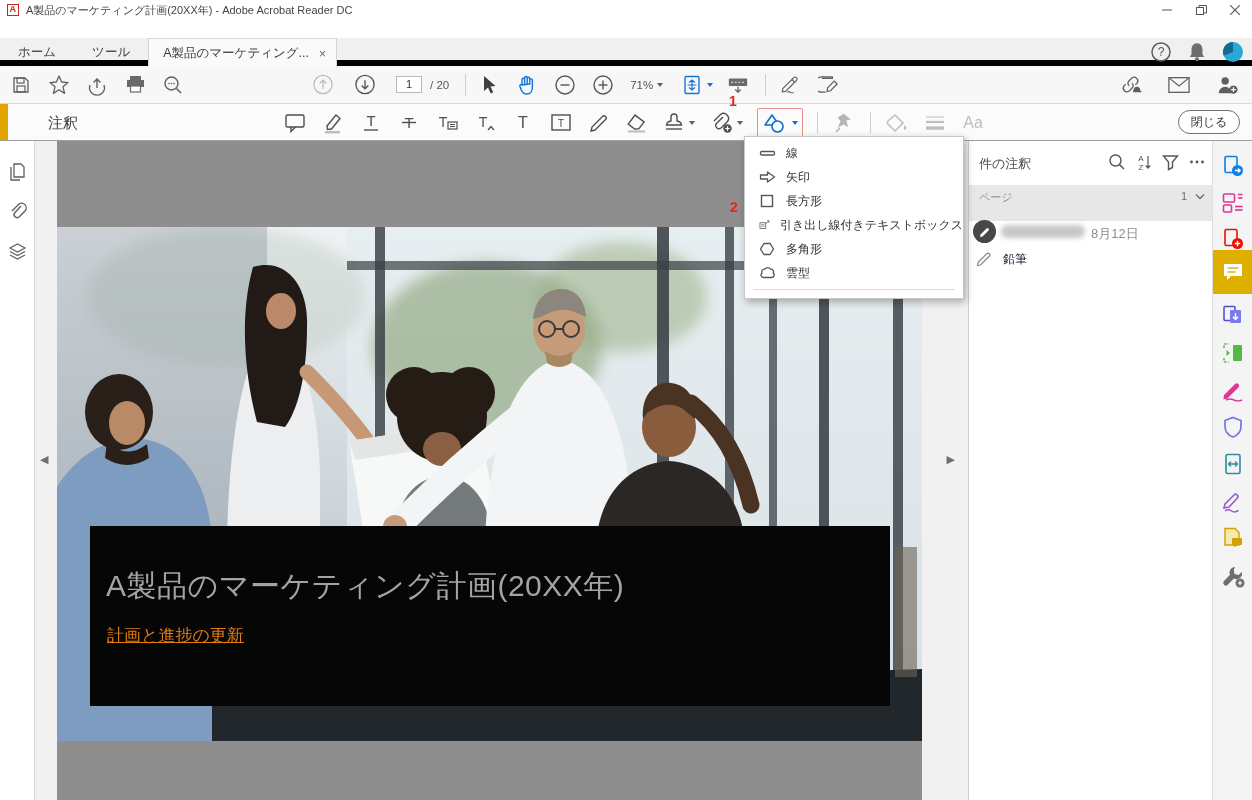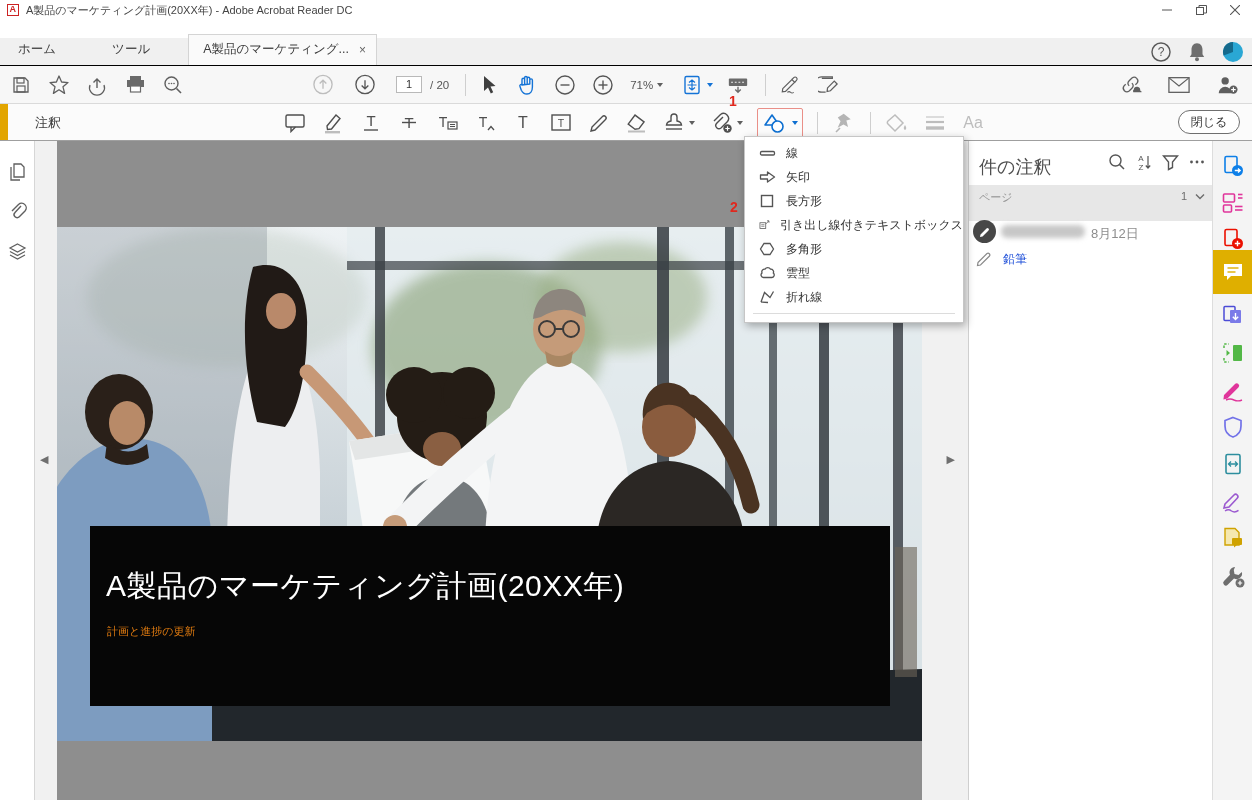--- a/index.html
+++ b/index.html
@@ -13,70 +13,70 @@
   .pdf-logo::after { content:"A"; position:absolute; left:1.5px; top:-1px; font-size:9px; font-weight:bold; color:#c22; }
   .win-title { font-size:11px; color:#444; margin-left:7px; }
   .win-controls { position:absolute; right:0; top:0; height:20px; display:flex; }
   .win-btn { width:34px; height:20px; display:flex; align-items:center; justify-content:center; color:#555; font-size:11px; }
 
   
   .menubar { position:absolute; left:0; top:20px; width:1252px; height:18px; background:#fff; display:flex; align-items:center; padding-left:4px; }
   .menu-item { font-size:11px; color:#3a3a3a; padding:2px 8px; }
 
   
-  .tabbar { position:absolute; left:0; top:38px; width:1252px; height:28px; background:#f0f0f0; border-bottom:1px solid #000000; display:flex; align-items:flex-end;gap:20px; }
+  .tabbar { position:absolute; left:0; top:38px; width:1252px; height:28px; background:#f0f0f0; border-bottom:6px solid #000000; display:flex; align-items:flex-start; }
   .tab { font-size:12.5px; color:#3c3c3c; padding:6px 18px 7px 18px; }
   .tab.doc { background:#fafafa; border:1px solid #d4d4d4; border-bottom:none; padding:6px 10px 7px 14px; display:flex; gap:10px; align-items:center; min-width:150px; }
   .tab-close { color:#666; font-size:12px; }
   .tabbar-right { position:absolute; right:8px; top:3px; display:flex; align-items:center; gap:14px; }
 
   
   .toolbar { position:absolute; left:0; top:66px; width:1252px; height:38px; background:#f7f7f7; border-bottom:1px solid #dadada; display:flex; align-items:center; }
   .tb-icon { width:22px; height:22px; display:flex; align-items:center; justify-content:center; flex:none; }
   .tb-divider { width:1px; height:22px; background:#cfcfcf; flex:none; }
   .page-box { width:26px; height:17px; border:1px solid #b9b9b9; background:#fff; font-size:11px; color:#333; text-align:center; line-height:15px; flex:none; }
   .small-txt { font-size:11.5px; color:#555; flex:none; }
   .caret { width:0; height:0; border-left:3.5px solid transparent; border-right:3.5px solid transparent; border-top:4px solid #5f5f5f; margin-left:4px; flex:none; }
 
   
   .subtoolbar { position:absolute; left:0; top:104px; width:1252px; height:37px; background:#fbfbfb; border-bottom:1px solid #9f9f9f; }
   .accent-bar { position:absolute; left:0; top:0; width:8px; height:36px; background:#e2a500; }
-  .sub-title { position:absolute; left:35px; top:10px; font-size:13px; color:#3d3d3d;text-align:center; }
+  .sub-title { position:absolute; left:48px; top:10px; font-size:15px; color:#3d3d3d;text-align:center; }
   .an-icons { position:absolute; left:283px; top:5px; display:flex; align-items:center; gap:14px; height:28px; }
   .an-btn { width:24px; height:26px; display:flex; align-items:center; justify-content:center; }
   .an-group { display:flex; align-items:center; }
   .shapes-btn { position:relative; border:1px solid #ea8f88; border-radius:2px; padding:2px 4px; display:flex; align-items:center; }
   .close-pill { position:absolute; right:12px; top:6px; width:62px; height:24px; border:1px solid #6f6f6f; border-radius:12px; background:#fff; font-size:12px; color:#333; text-align:center; line-height:22px; }
 
   
   .workspace { position:absolute; left:0; top:141px; width:1252px; height:659px; background:#f1f1f1; }
   .left-rail { position:absolute; left:0; top:0; width:35px; height:659px; background:#fff; border-right:1px solid #d6d6d6; }
   .lr-icon { position:absolute; left:7px; width:21px; height:21px; }
 
   .canvas { position:absolute; left:35px; top:0; width:933px; height:659px; background:#f1f1f1; }
   .page { position:absolute; left:22px; top:0; width:865px; height:659px; background:#8e8e8e; overflow:hidden; }
   .photo { position:absolute; left:0; top:86px; width:865px; height:514px; }
   .banner { position:absolute; left:33px; top:385px; width:800px; height:180px; background:#060606; }
-  .banner-title { margin:40px 8px 0 16px; font-size:30px; color:#ffffff; letter-spacing:.5px; }
-  .banner-sub { margin:17px 0 0 17px; font-size:11px; color:#e07b10; }
+  .banner-title { margin:40px 8px 0 16px; font-size:30px; color:#a3a3a3; letter-spacing:.5px; }
+  .banner-sub { margin:17px 0 0 17px; font-size:17px; color:#e07b10;text-decoration:underline; }
   .nav-arrow { position:absolute; top:312px; font-size:11px; color:#6f6f6f; }
 
   
   .right-panel { position:absolute; left:968px; top:0; width:244px; height:659px; background:#fff; border-left:1px solid #cfcfcf; }
   .rp-header { position:absolute; left:0; top:8px; width:244px; height:30px; }
-  .rp-title { position:absolute; left:10px; top:6px; font-size:18px; color:#4e4e4e; }
+  .rp-title { position:absolute; left:10px; top:6px; font-size:13px; color:#4e4e4e; }
   .rp-icons { position:absolute; right:8px; top:4px; display:flex; gap:10px; align-items:center; }
   .rp-subbar { position:absolute; left:0; top:44px; width:244px; height:36px; background:#e7e7e7; }
   .rp-subbar .lbl { position:absolute; left:10px; top:5px; font-size:11px; color:#959595; }
   .rp-subbar .cnt { position:absolute; right:26px; top:5px; font-size:11px; color:#6d6d6d; }
   .avatar { position:absolute; left:4px; top:79px; width:23px; height:23px; border-radius:50%; background:#474747; display:flex; align-items:center; justify-content:center; }
   .blur-name { position:absolute; left:32px; top:84px; width:84px; height:13px; border-radius:6px; background:#c7c7c7; filter:blur(2.5px); }
   .cdate { position:absolute; left:122px; top:84px; font-size:13px; color:#8d8d8d; }
   .ctool-icon { position:absolute; left:7px; top:108px; }
-  .ctool { position:absolute; left:34px; top:110px; font-size:12px; color:#1d4ed8;text-align:right; }
+  .ctool { position:absolute; left:34px; top:110px; font-size:12px; color:#0f172a;text-align:right; }
 
   
   .right-rail { position:absolute; left:1212px; top:0; width:40px; height:659px; background:#f4f4f4; border-left:1px solid #ddd; }
   .rr-icon { position:absolute; left:8px; width:24px; height:24px; }
   .rr-active { position:absolute; left:0; top:109px; width:40px; height:44px; background:#dfaf00; }
 
   
   .dropdown { position:absolute; left:744px; top:136px; width:220px; background:#fff; border:1px solid #c6c6c6; box-shadow:2px 3px 8px rgba(0,0,0,.3); z-index:50; padding:4px 0; }
   .dd-item { height:24px; display:flex; align-items:center; gap:10px; padding-left:14px; font-size:12px; color:#333; white-space:nowrap; }
   .dd-item.hl { background:#d9e9fb; border:1px solid #ea8f88; }
@@ -632,25 +632,19 @@
           <path d="M5 2.5 H11 L14.5 8 L11 13.5 H5 L1.5 8 Z" fill="none" stroke="#555" stroke-width="1.3"></path>
         </svg>
       <span>多角形</span>
     </div>
     <div class="dd-item">
       <svg width="17" height="16" viewBox="0 0 17 16">
           <path d="M4.5 12.5 a2.6 2.6 0 0 1-1.5-4.6 a2.8 2.8 0 0 1 3-3.8 a3.2 3.2 0 0 1 5.5 0 a2.8 2.8 0 0 1 2.8 4 a2.5 2.5 0 0 1-1.8 4.4 Z" fill="none" stroke="#555" stroke-width="1.3"></path>
         </svg>
       <span>雲型</span>
     </div>
-    <div class="dd-item">
-      <svg width="17" height="16" viewBox="0 0 17 16">
-          <path d="M2 13 L5.5 3.5 L11 8.5 L14.5 2.5 M2 13 L9 13.5" fill="none" stroke="#555" stroke-width="1.3"></path>
-        </svg>
-      <span>折れ線</span>
-    </div>
     <div class="dd-sep"></div>
   </div>
 
   <div class="marker" style="left:729px; top:93px;">1</div>
   <div class="marker" style="left:730px; top:199px;">2</div>
 
 </div>
 
 </body></html>

